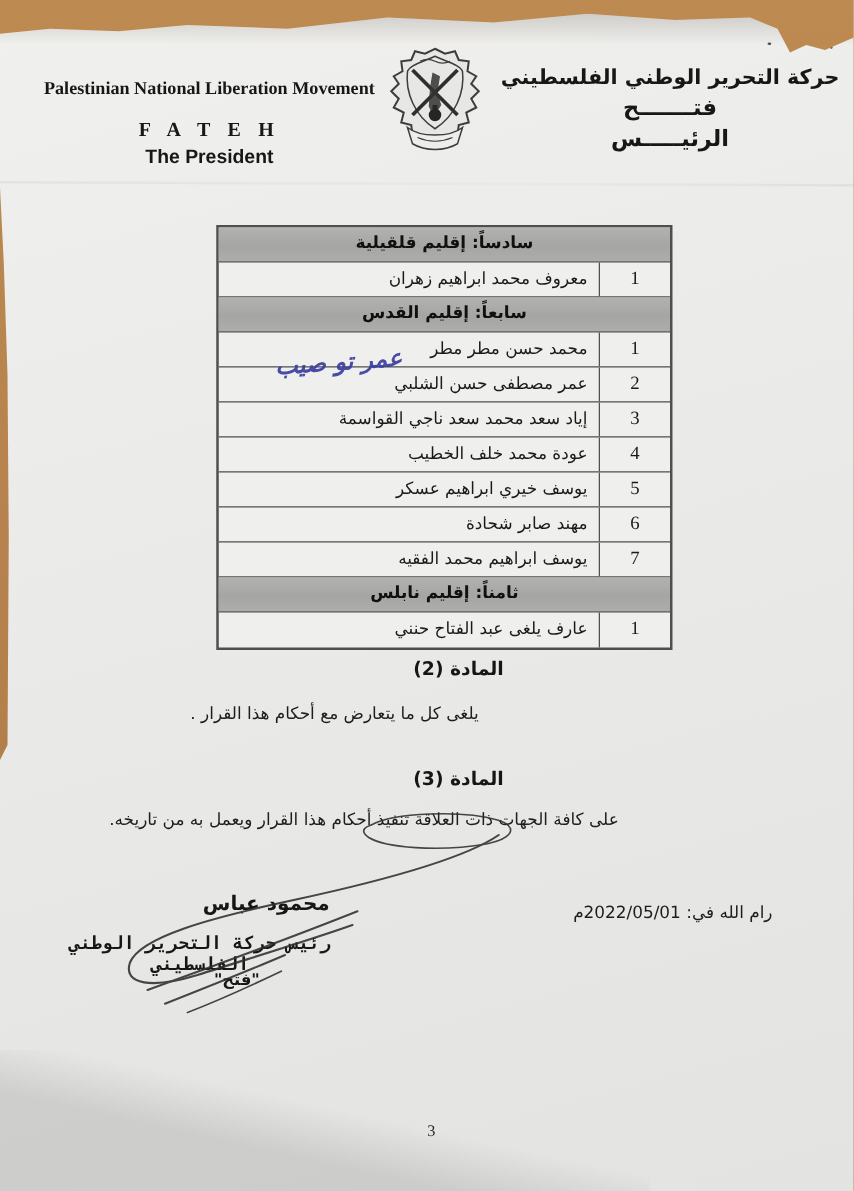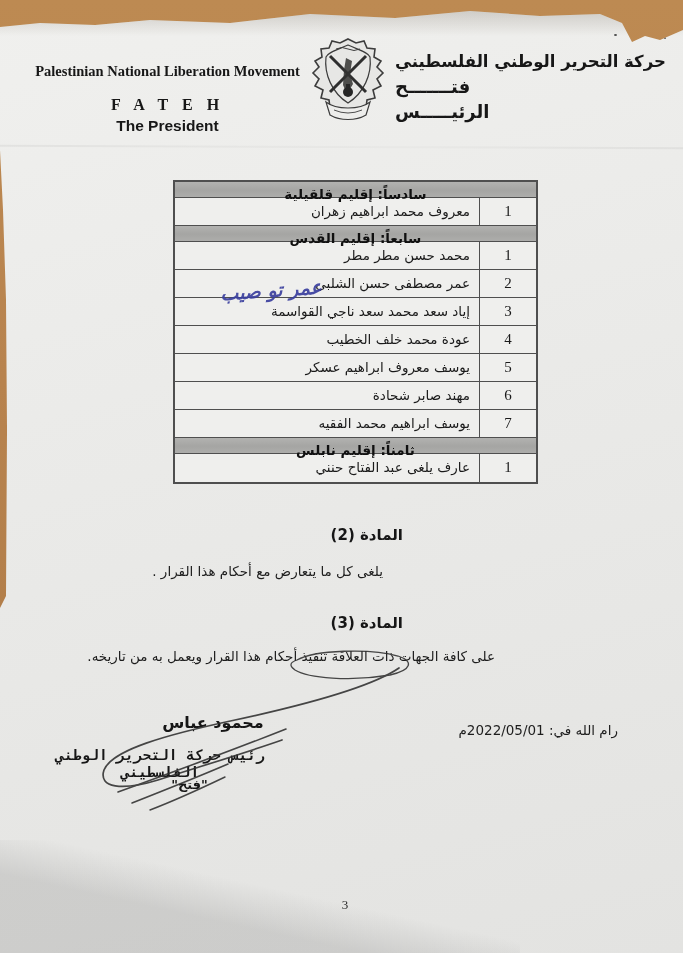--- a/index.html
+++ b/index.html
@@ -18,31 +18,31 @@
       6px 300px,3px 210px,0px 150px);
   }
   .abs{position:absolute;}
 
   
   #en-block{left:20px;top:62px;width:295px;text-align:center;color:#171717;}
   #en-line1{font-family:"Liberation Serif",serif;font-weight:700;font-size:14.5px;line-height:18px;}
   #en-line2{font-family:"Liberation Serif",serif;font-weight:700;font-size:16px;letter-spacing:5px;line-height:20px;margin-top:15px;}
   #en-line3{font-family:"Liberation Sans",sans-serif;font-weight:700;font-size:15.5px;line-height:19px;margin-top:1px;}
   #emblem{left:306px;top:36px;width:84px;height:100px;}
-  #ar-block{left:395px;top:50px;width:282px;text-align:left;color:#171717;}
+  #ar-block{left:395px;top:50px;width:282px;text-align:center;color:#171717;}
   #ar-line1{font-weight:700;font-size:16.5px;line-height:24px;}
   #ar-line2{font-weight:700;font-size:18px;line-height:25px;}
   #ar-line3{font-weight:700;font-size:18px;line-height:25px;}
 
   
   #rt{left:173px;top:180px;width:365px;border:2px solid #4f4f4f;background:#efefed;
       box-sizing:border-box;}
   #rt > div{border-bottom:1.5px solid #4f4f4f;box-sizing:border-box;}
   #rt > div:last-child{border-bottom:none;}
-  .t-banner{height:16px;line-height:25px;text-align:center;font-weight:700;font-size:13.5px;
+  .t-banner{height:28px;line-height:25px;text-align:center;font-weight:700;font-size:13.5px;
       color:#101010;background:linear-gradient(180deg,#b2b2b0 0%,#a5a5a3 55%,#adadab 100%);}
   .t-row{height:28px;display:flex;}
   .t-name{flex:1;direction:rtl;padding-right:9px;font-size:13.5px;
       line-height:27px;color:#1a1a1a;}
   .t-num{width:56px;border-left:1.5px solid #4f4f4f;text-align:center;
       font-family:"Liberation Serif",serif;font-size:15px;line-height:27px;color:#1a1a1a;}
 
   
   #hand-note{left:196px;top:279px;width:150px;color:#3a3f9e;font-size:19px;font-weight:600;
       font-style:italic;transform:rotate(-4deg);direction:rtl;text-align:center;opacity:.92;}
@@ -126,21 +126,21 @@
       </div>
       <div class="t-row">
         <div class="t-name">إياد سعد محمد سعد ناجي القواسمة</div>
         <div class="t-num">3</div>
       </div>
       <div class="t-row">
         <div class="t-name">عودة محمد خلف الخطيب</div>
         <div class="t-num">4</div>
       </div>
       <div class="t-row">
-        <div class="t-name">يوسف معروف ابراهيم عسكر</div>
+        <div class="t-name">يوسف خيري ابراهيم عسكر</div>
         <div class="t-num">5</div>
       </div>
       <div class="t-row">
         <div class="t-name">مهند صابر شحادة</div>
         <div class="t-num">6</div>
       </div>
       <div class="t-row">
         <div class="t-name">يوسف ابراهيم محمد الفقيه</div>
         <div class="t-num">7</div>
       </div>

